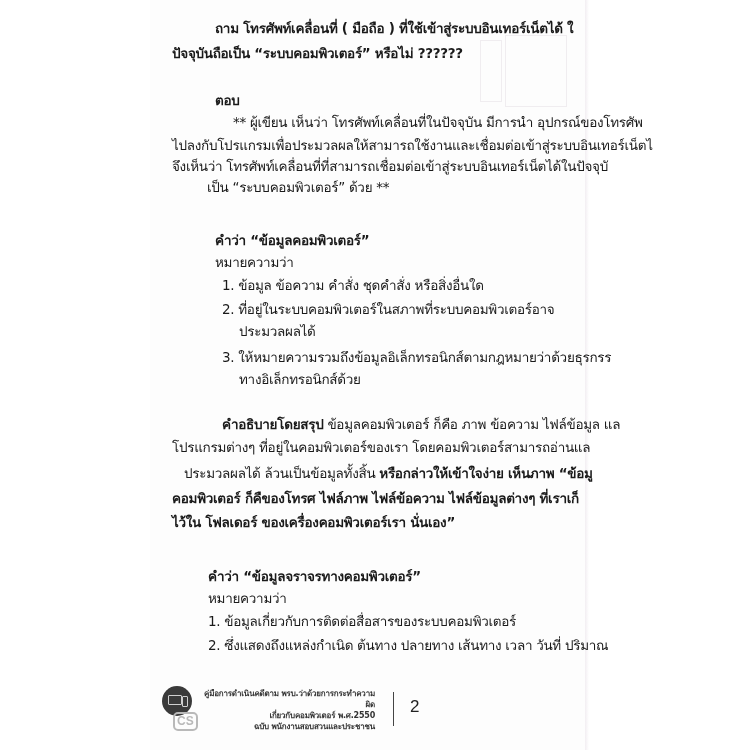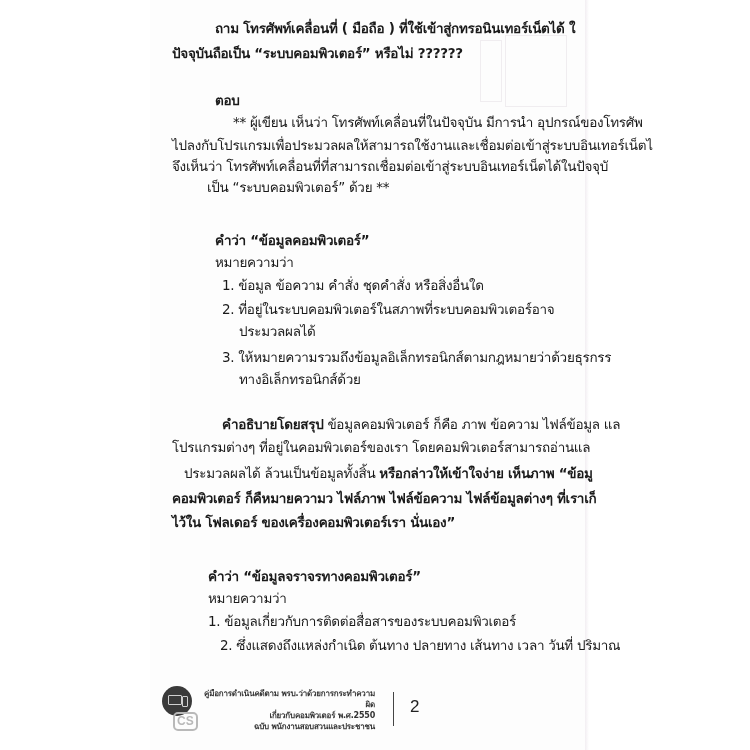--- a/index.html
+++ b/index.html
@@ -118,47 +118,47 @@
   </style>
 </head>
 <body>
 
 <div class="page">
   <div class="bleed" style="left:330px;top:40px;width:20px;height:60px;"></div>
   <div class="bleed" style="left:355px;top:35px;width:60px;height:70px;"></div>
 </div>
 <div class="page-edge"></div>
 
-<div class="ln b" style="left:215px;top:19px;">ถาม   โทรศัพท์เคลื่อนที่ ( มือถือ )   ที่ใช้เข้าสู่กทรอนินเทอร์เน็ตได้ ใ</div>
+<div class="ln b" style="left:215px;top:19px;">ถาม   โทรศัพท์เคลื่อนที่ ( มือถือ )   ที่ใช้เข้าสู่ระบบอินเทอร์เน็ตได้ ใ</div>
 <div class="ln b" style="left:172px;top:44px;">ปัจจุบันถือเป็น “ระบบคอมพิวเตอร์” หรือไม่ ??????</div>
 
 <div class="ln b" style="left:215px;top:91px;">ตอบ</div>
 <div class="ln" style="left:233px;top:113px;">** ผู้เขียน เห็นว่า โทรศัพท์เคลื่อนที่ในปัจจุบัน มีการนำ อุปกรณ์ของโทรศัพ</div>
 <div class="ln" style="left:172px;top:136px;">ไปลงกับโปรแกรมเพื่อประมวลผลให้สามารถใช้งานและเชื่อมต่อเข้าสู่ระบบอินเทอร์เน็ตไ</div>
 <div class="ln" style="left:172px;top:157px;">จึงเห็นว่า โทรศัพท์เคลื่อนที่ที่สามารถเชื่อมต่อเข้าสู่ระบบอินเทอร์เน็ตได้ในปัจจุบั</div>
 <div class="ln" style="left:172px;top:178px;margin-left:35px;">เป็น  “ระบบคอมพิวเตอร์” ด้วย **</div>
 
 <div class="ln b" style="left:215px;top:231px;">คำว่า  “ข้อมูลคอมพิวเตอร์”</div>
 <div class="ln" style="left:215px;top:253px;">หมายความว่า</div>
 <div class="ln" style="left:222px;top:276px;">1.  ข้อมูล ข้อความ คำสั่ง ชุดคำสั่ง หรือสิ่งอื่นใด</div>
 <div class="ln" style="left:222px;top:300px;">2.  ที่อยู่ในระบบคอมพิวเตอร์ในสภาพที่ระบบคอมพิวเตอร์อาจ</div>
 <div class="ln" style="left:239px;top:322px;">ประมวลผลได้</div>
 <div class="ln" style="left:222px;top:348px;">3.  ให้หมายความรวมถึงข้อมูลอิเล็กทรอนิกส์ตามกฎหมายว่าด้วยธุรกรร</div>
 <div class="ln" style="left:239px;top:370px;">ทางอิเล็กทรอนิกส์ด้วย</div>
 
 <div class="ln" style="left:222px;top:415px;"><span class="b">คำอธิบายโดยสรุป</span><span> ข้อมูลคอมพิวเตอร์ ก็คือ ภาพ ข้อความ ไฟล์ข้อมูล แล</span></div>
 <div class="ln" style="left:172px;top:438px;">โปรแกรมต่างๆ  ที่อยู่ในคอมพิวเตอร์ของเรา  โดยคอมพิวเตอร์สามารถอ่านแล</div>
 <div class="ln" style="left:172px;top:464px;margin-left:12px;"><span>ประมวลผลได้  ล้วนเป็นข้อมูลทั้งสิ้น  </span><span class="b">หรือกล่าวให้เข้าใจง่าย  เห็นภาพ  “ข้อมู</span></div>
-<div class="ln b" style="left:172px;top:489px;">คอมพิวเตอร์ ก็คืหมายความว  ไฟล์ภาพ ไฟล์ข้อความ ไฟล์ข้อมูลต่างๆ ที่เราเก็</div>
+<div class="ln b" style="left:172px;top:489px;">คอมพิวเตอร์ ก็คืของโทรศ  ไฟล์ภาพ ไฟล์ข้อความ ไฟล์ข้อมูลต่างๆ ที่เราเก็</div>
 <div class="ln b" style="left:172px;top:513px;">ไว้ใน โฟลเดอร์ ของเครื่องคอมพิวเตอร์เรา นั่นเอง”</div>
 
 <div class="ln b" style="left:208px;top:567px;">คำว่า  “ข้อมูลจราจรทางคอมพิวเตอร์”</div>
 <div class="ln" style="left:208px;top:589px;">หมายความว่า</div>
 <div class="ln" style="left:208px;top:612px;">1. ข้อมูลเกี่ยวกับการติดต่อสื่อสารของระบบคอมพิวเตอร์</div>
-<div class="ln" style="left:208px;top:636px;margin-left:12px;">2. ซึ่งแสดงถึงแหล่งกำเนิด ต้นทาง ปลายทาง เส้นทาง เวลา วันที่ ปริมาณ</div>
+<div class="ln" style="left:208px;top:636px;">2. ซึ่งแสดงถึงแหล่งกำเนิด ต้นทาง ปลายทาง เส้นทาง เวลา วันที่ ปริมาณ</div>
 
 <div class="footer-icon">
   <div class="mon"></div>
   <div class="phone"></div>
 </div>
 <div class="footer-text">
   <div>คู่มือการดำเนินคดีตาม พรบ.ว่าด้วยการกระทำความผิด</div>
   <div>เกี่ยวกับคอมพิวเตอร์ พ.ศ.2550</div>
   <div>ฉบับ พนักงานสอบสวนและประชาชน</div>
 </div>

